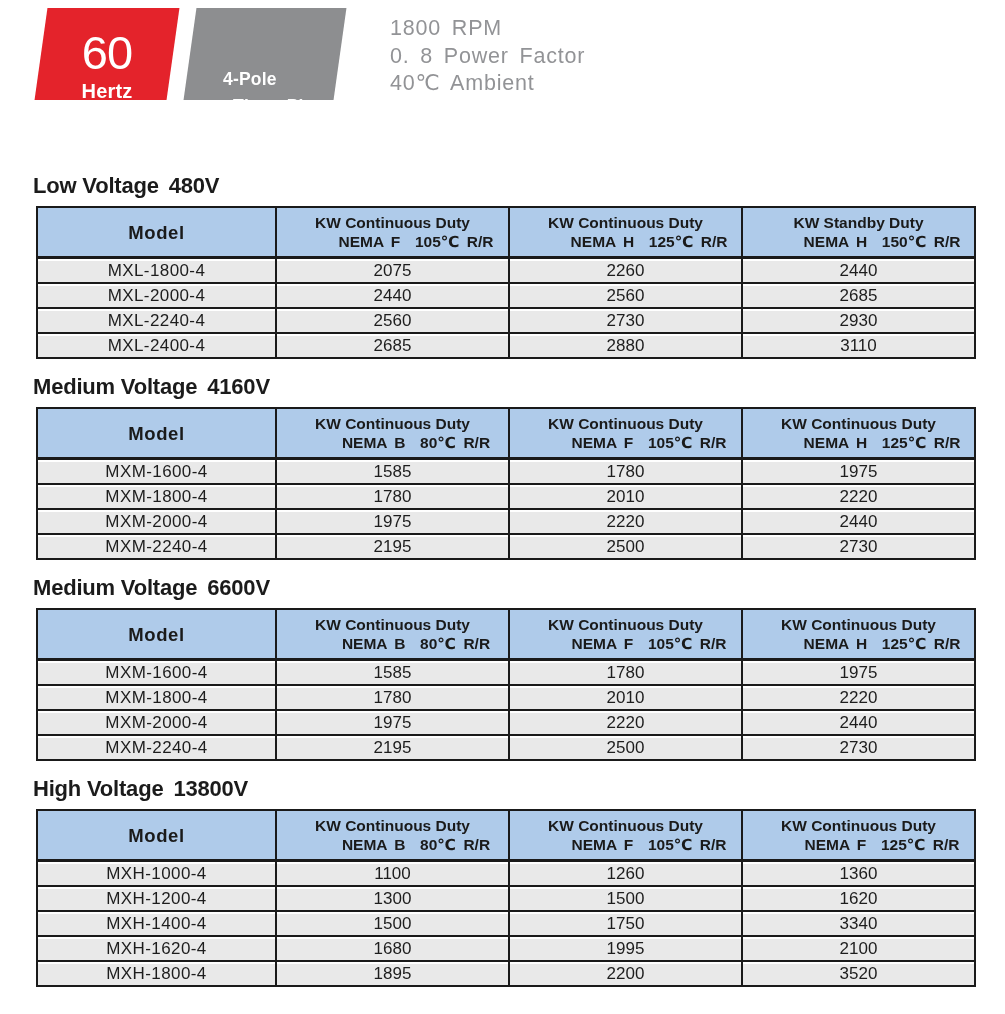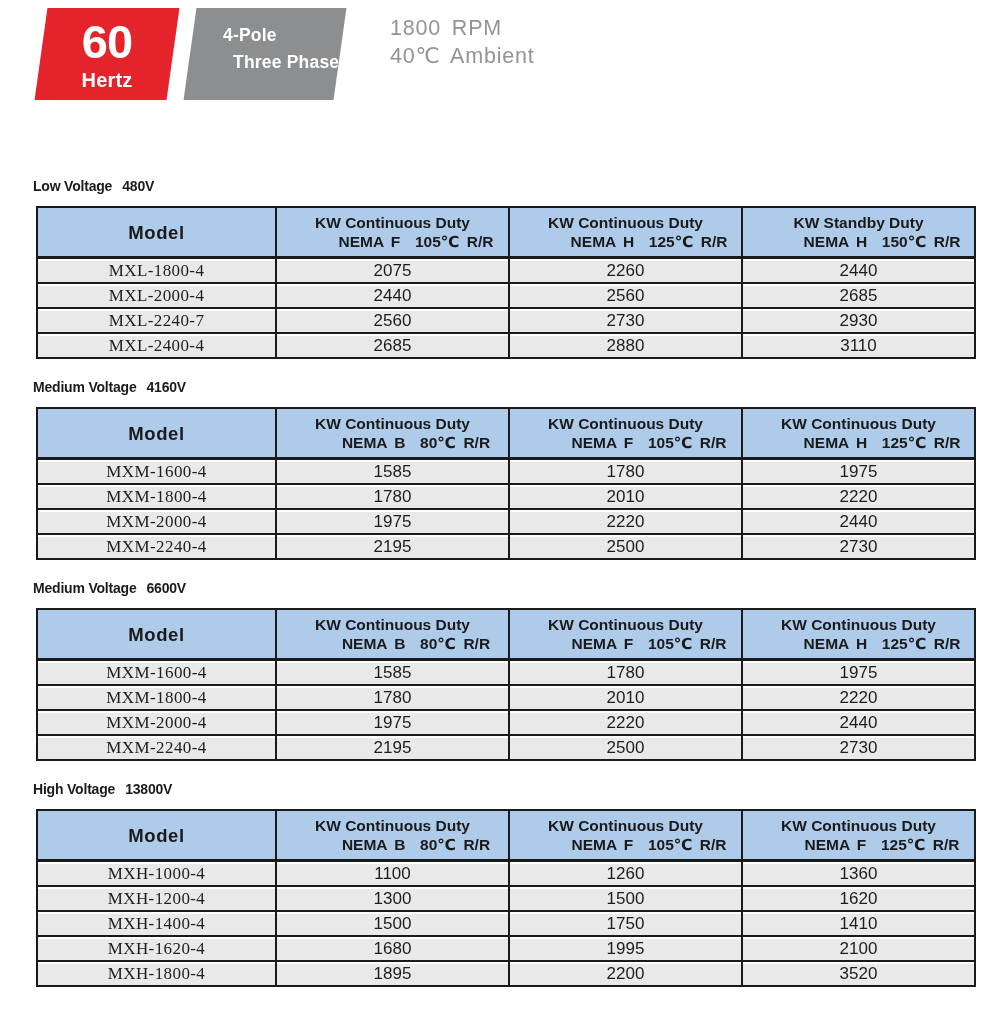--- a/index.html
+++ b/index.html
@@ -11,66 +11,67 @@
 
   
   .banner{position:absolute;top:0;left:0;width:1005px;height:115px;}
   .badge{position:absolute;top:8px;height:92px;}
   .badge::before{content:"";position:absolute;inset:0;transform:skewX(-8deg);}
   .badge-red{left:41px;width:132px;}
   .badge-red::before{background:var(--badge-red,#e4232b);}
   .badge-gray{left:190px;width:150px;}
   .badge-gray::before{background:var(--badge-gray,#8d8e90);}
   .badge-inner{position:relative;width:100%;height:100%;}
-  .freq{color:#fff;font-weight:bold;font-size:47px;line-height:46px;text-align:center;padding-top:11px;letter-spacing:-1px;}
+  .freq{color:#fff;font-weight:normal;font-size:47px;line-height:46px;text-align:center;padding-top:22px;letter-spacing:-1px;}
   .unit{color:#fff;font-weight:bold;font-size:20px;line-height:22px;text-align:center;margin-top:4px;letter-spacing:0.2px;}
-  .pole-line1{color:#fff;font-weight:bold;font-size:17.5px;line-height:20px;padding:17px 0 0 33px;letter-spacing:0.2px;}
+  .pole-line1{color:#fff;font-weight:bold;font-size:17.5px;line-height:20px;padding:17px 0 0 33px;letter-spacing:0.2px;margin-top:44px;}
   .pole-line2{color:#fff;font-weight:bold;font-size:17.5px;line-height:20px;padding:7px 0 0 43px;letter-spacing:0.2px;}
   .specs{position:absolute;left:390px;top:15px;color:var(--spec-text,#929396);
          font-size:21.5px;line-height:27.5px;letter-spacing:0.8px;word-spacing:4px;}
 
   
   main{position:absolute;top:174px;left:36px;width:940px;}
-  .sec-title{font-size:14px;font-weight:bold;color:#1b1b1b;letter-spacing:-0.2px;
+  .sec-title{font-size:22px;font-weight:bold;color:#1b1b1b;letter-spacing:-0.2px;
              margin:16px 0 8px -3px;line-height:24px;}
   section:first-child .sec-title{margin-top:0;}
   .volt{margin-left:10px;}
 
   table.spec-table{border-collapse:collapse;width:940px;table-layout:fixed;
                    border:2px solid #1a1a1a;}
   th{background:var(--header-blue,#afcbea);height:48px;vertical-align:middle;
      font-size:15.5px;font-weight:bold;color:#1a1a1a;line-height:19px;
      border-left:2px solid #1a1a1a;border-bottom:3px solid #1a1a1a;padding:0;}
   th:first-child{border-left:none;}
   th.model-h{font-size:18.5px;letter-spacing:0.6px;}
   .h-line2{word-spacing:3px;white-space:pre;margin-left:47px;}
   td{background:var(--row-gray,#e9e9e9);height:23px;text-align:center;
      font-size:17px;color:#1d1d1d;padding:0;
      border-left:2px solid #1a1a1a;border-top:2px solid #1a1a1a;
      box-shadow:inset 0 2px 0 #ffffff;}
-  td:first-child{border-left:none;letter-spacing:0.4px;font-family:Liberation Serif, serif;}
+  td:first-child{border-left:none;letter-spacing:0.4px;}
 </style>
 </head>
 <body style="--badge-red: #E4232B; --badge-gray: #8D8E90; --spec-text: #929396; --header-blue: #AFCBEA; --row-gray: #E9E9E9;">
 
 <header class="banner">
   <div class="badge badge-red">
     <div class="badge-inner">
       <div class="freq">60</div>
       <div class="unit">Hertz</div>
     </div>
   </div>
   <div class="badge badge-gray">
     <div class="badge-inner">
       <div class="pole-line1">4-Pole</div>
       <div class="pole-line2">Three Phase</div>
     </div>
   </div>
   <div class="specs">
     <div>1800 RPM</div>
+    <div>0. 8 Power Factor</div>
     <div>40℃ Ambient</div>
   </div>
 </header>
 
 <main>
     <section>
       <div class="sec-title"><span>Low Voltage</span><span class="volt">480V</span></div>
       <table class="spec-table">
         <colgroup>
           <col style="width:239px">
@@ -104,21 +105,21 @@
             <td>2260</td>
             <td>2440</td>
           </tr>
           <tr>
             <td>MXL-2000-4</td>
             <td>2440</td>
             <td>2560</td>
             <td>2685</td>
           </tr>
           <tr>
-            <td>MXL-2240-7</td>
+            <td>MXL-2240-4</td>
             <td>2560</td>
             <td>2730</td>
             <td>2930</td>
           </tr>
           <tr>
             <td>MXL-2400-4</td>
             <td>2685</td>
             <td>2880</td>
             <td>3110</td>
           </tr>
@@ -275,21 +276,21 @@
           <tr>
             <td>MXH-1200-4</td>
             <td>1300</td>
             <td>1500</td>
             <td>1620</td>
           </tr>
           <tr>
             <td>MXH-1400-4</td>
             <td>1500</td>
             <td>1750</td>
-            <td>1410</td>
+            <td>3340</td>
           </tr>
           <tr>
             <td>MXH-1620-4</td>
             <td>1680</td>
             <td>1995</td>
             <td>2100</td>
           </tr>
           <tr>
             <td>MXH-1800-4</td>
             <td>1895</td>

